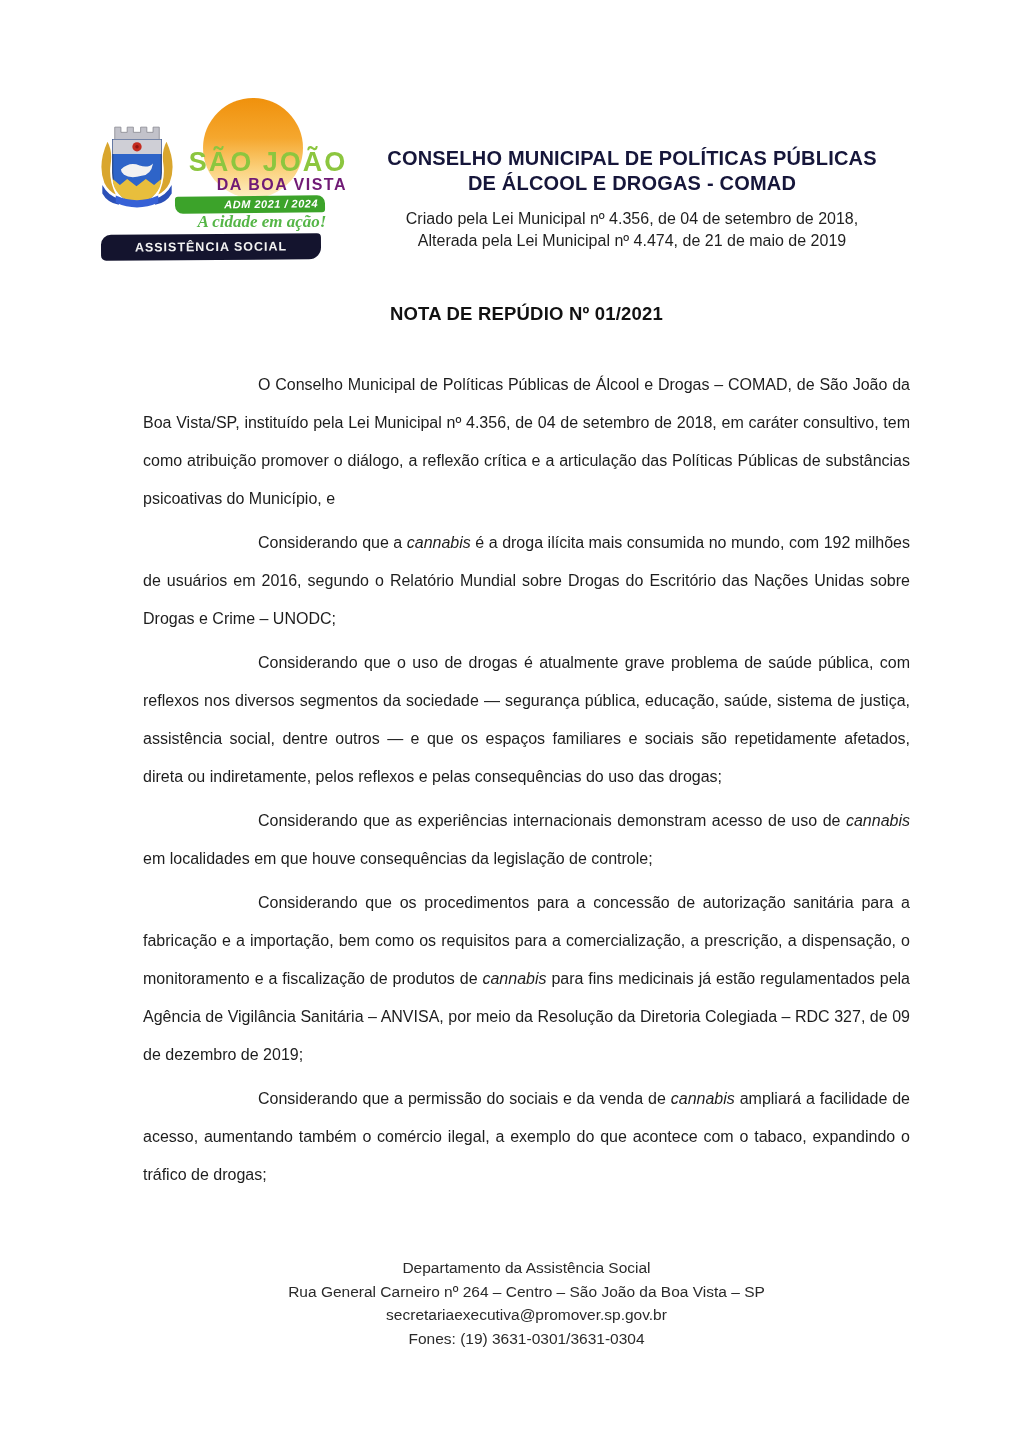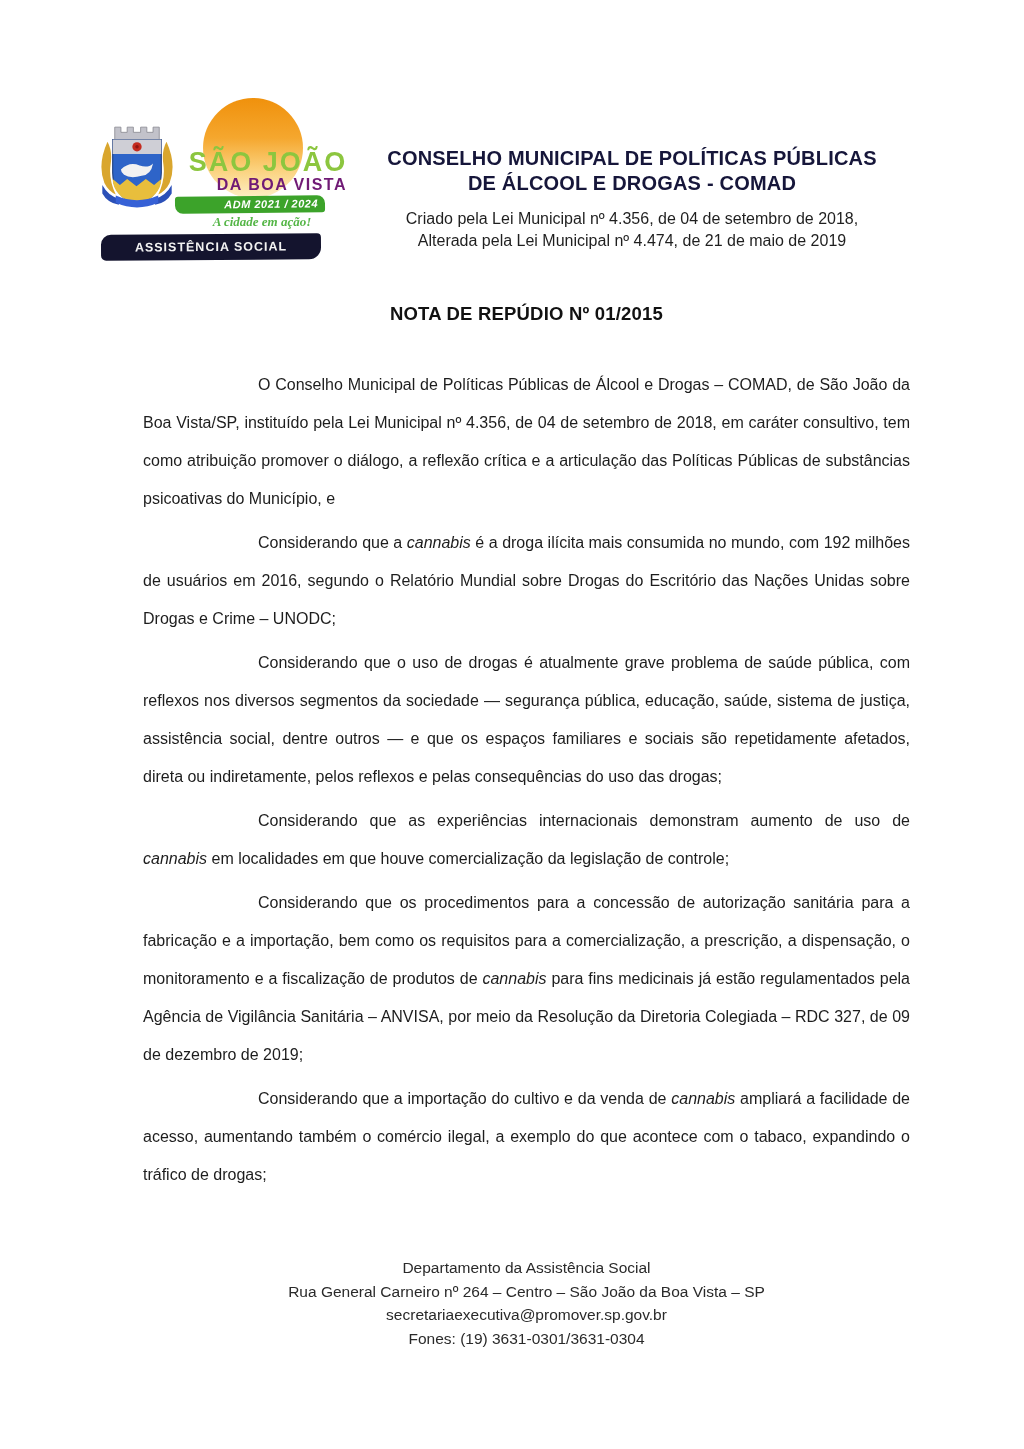--- a/index.html
+++ b/index.html
@@ -25,21 +25,21 @@
   }
   .adm-banner{
     position:absolute;left:80px;top:106px;width:150px;height:17px;
     background:#3ca32a;border-radius:3px 8px 3px 8px;transform:rotate(-0.6deg);
     color:#ffffff;font-size:11px;font-weight:bold;font-style:italic;
     text-align:right;line-height:17px;padding-right:7px;box-sizing:border-box;letter-spacing:0.5px;
   }
   .slogan{
     position:absolute;left:92px;top:124px;width:150px;text-align:center;
     font-family:"Liberation Serif",serif;font-style:italic;font-weight:bold;
-    font-size:13px;color:#55b647;line-height:16px;
+    font-size:17px;color:#55b647;line-height:16px;
   }
   .dept-banner{
     position:absolute;left:6px;top:144px;width:220px;height:26px;
     background:#14142e;border-radius:10px 4px 12px 5px;transform:rotate(-0.4deg);
     color:#f2f2f2;font-size:12.5px;font-weight:bold;letter-spacing:1px;
     text-align:center;line-height:26px;
   }
 
   .org-block{position:absolute;left:352px;top:146px;width:560px;text-align:center;}
   .org-title{font-size:20px;font-weight:bold;color:#16163a;line-height:25px;letter-spacing:0.2px;}
@@ -106,27 +106,27 @@
       <div class="org-title">CONSELHO MUNICIPAL DE POLÍTICAS PÚBLICAS</div>
       <div class="org-title">DE ÁLCOOL E DROGAS - COMAD</div>
       <div class="law-lines">
         <div>Criado pela Lei Municipal nº 4.356, de 04 de setembro de 2018,</div>
         <div>Alterada pela Lei Municipal nº 4.474, de 21 de maio de 2019</div>
       </div>
     </div>
   </header>
 
   <main class="body">
-    <h1 class="doc-title">NOTA DE REPÚDIO Nº 01/2015</h1>
+    <h1 class="doc-title">NOTA DE REPÚDIO Nº 01/2021</h1>
     <p><span>O Conselho Municipal de Políticas Públicas de Álcool e Drogas – COMAD, de São João da Boa Vista/SP, instituído pela Lei Municipal nº 4.356, de 04 de setembro de 2018, em caráter consultivo, tem como atribuição promover o diálogo, a reflexão crítica e a articulação das Políticas Públicas de substâncias psicoativas do Município, e</span></p>
     <p><span>Considerando que a </span><em>cannabis</em><span> é a droga ilícita mais consumida no mundo, com 192 milhões de usuários em 2016, segundo o Relatório Mundial sobre Drogas do Escritório das Nações Unidas sobre Drogas e Crime – UNODC;</span></p>
     <p><span>Considerando que o uso de drogas é atualmente grave problema de saúde pública, com reflexos nos diversos segmentos da sociedade — segurança pública, educação, saúde, sistema de justiça, assistência social, dentre outros — e que os espaços familiares e sociais são repetidamente afetados, direta ou indiretamente, pelos reflexos e pelas consequências do uso das drogas;</span></p>
-    <p><span>Considerando que as experiências internacionais demonstram aumento de uso de </span><em>cannabis</em><span> em localidades em que houve comercialização da legislação de controle;</span></p>
+    <p><span>Considerando que as experiências internacionais demonstram acesso de uso de </span><em>cannabis</em><span> em localidades em que houve consequências da legislação de controle;</span></p>
     <p><span>Considerando que os procedimentos para a concessão de autorização sanitária para a fabricação e a importação, bem como os requisitos para a comercialização, a prescrição, a dispensação, o monitoramento e a fiscalização de produtos de </span><em>cannabis</em><span> para fins medicinais já estão regulamentados pela Agência de Vigilância Sanitária – ANVISA, por meio da Resolução da Diretoria Colegiada – RDC 327, de 09 de dezembro de 2019;</span></p>
-    <p><span>Considerando que a importação do cultivo e da venda de </span><em>cannabis</em><span> ampliará a facilidade de acesso, aumentando também o comércio ilegal, a exemplo do que acontece com o tabaco, expandindo o tráfico de drogas;</span></p>
+    <p><span>Considerando que a permissão do sociais e da venda de </span><em>cannabis</em><span> ampliará a facilidade de acesso, aumentando também o comércio ilegal, a exemplo do que acontece com o tabaco, expandindo o tráfico de drogas;</span></p>
   </main>
 
   <footer class="footer">
     <div>Departamento da Assistência Social</div>
     <div>Rua General Carneiro nº 264 – Centro – São João da Boa Vista – SP</div>
     <div>secretariaexecutiva@promover.sp.gov.br</div>
     <div>Fones: (19) 3631-0301/3631-0304</div>
   </footer>
 
 </div>

